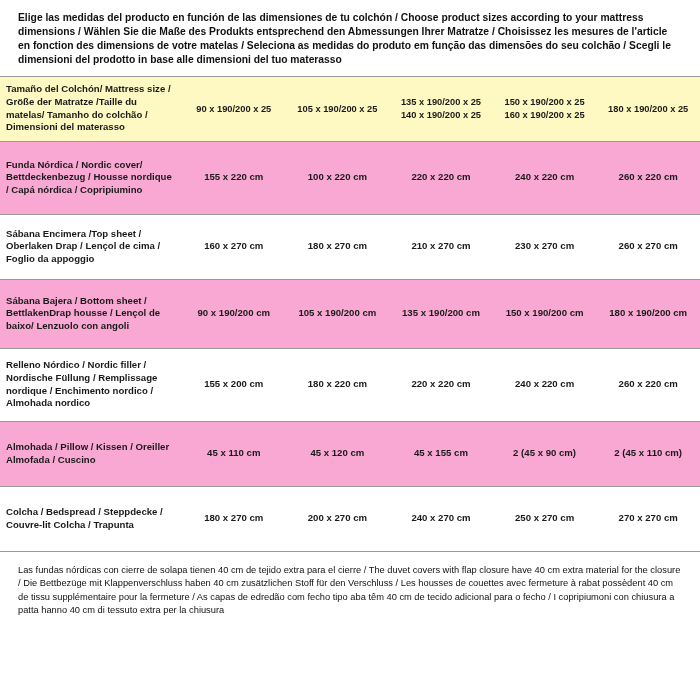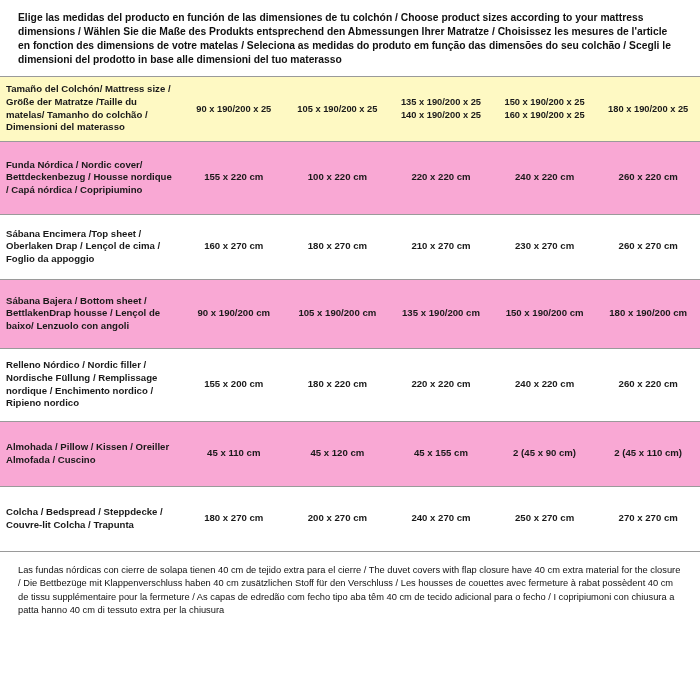--- a/index.html
+++ b/index.html
@@ -124,21 +124,21 @@
       <tr class="alt r-bajera">
         <td class="rowlabel">Sábana Bajera / Bottom sheet / BettlakenDrap housse / Lençol de baixo/ Lenzuolo con angoli</td>
         <td class="cell">90 x 190/200 cm</td>
         <td class="cell">105 x 190/200 cm</td>
         <td class="cell">135 x 190/200 cm</td>
         <td class="cell">150 x 190/200 cm</td>
         <td class="cell">180 x 190/200 cm</td>
       </tr>
 
       <tr class="r-relleno">
-        <td class="rowlabel">Relleno Nórdico / Nordic filler / Nordische Füllung / Remplissage nordique / Enchimento nordico / Ripieno nordico</td>
+        <td class="rowlabel">Relleno Nórdico / Nordic filler / Nordische Füllung / Remplissage nordique / Enchimento nordico / Almohada nordico</td>
         <td class="cell">155 x 200 cm</td>
         <td class="cell">180 x 220 cm</td>
         <td class="cell">220 x 220 cm</td>
         <td class="cell">240 x 220 cm</td>
         <td class="cell">260 x 220 cm</td>
       </tr>
 
       <tr class="alt r-almohada">
         <td class="rowlabel">Almohada  / Pillow / Kissen / Oreiller  Almofada / Cuscino</td>
         <td class="cell">45 x 110 cm</td>

